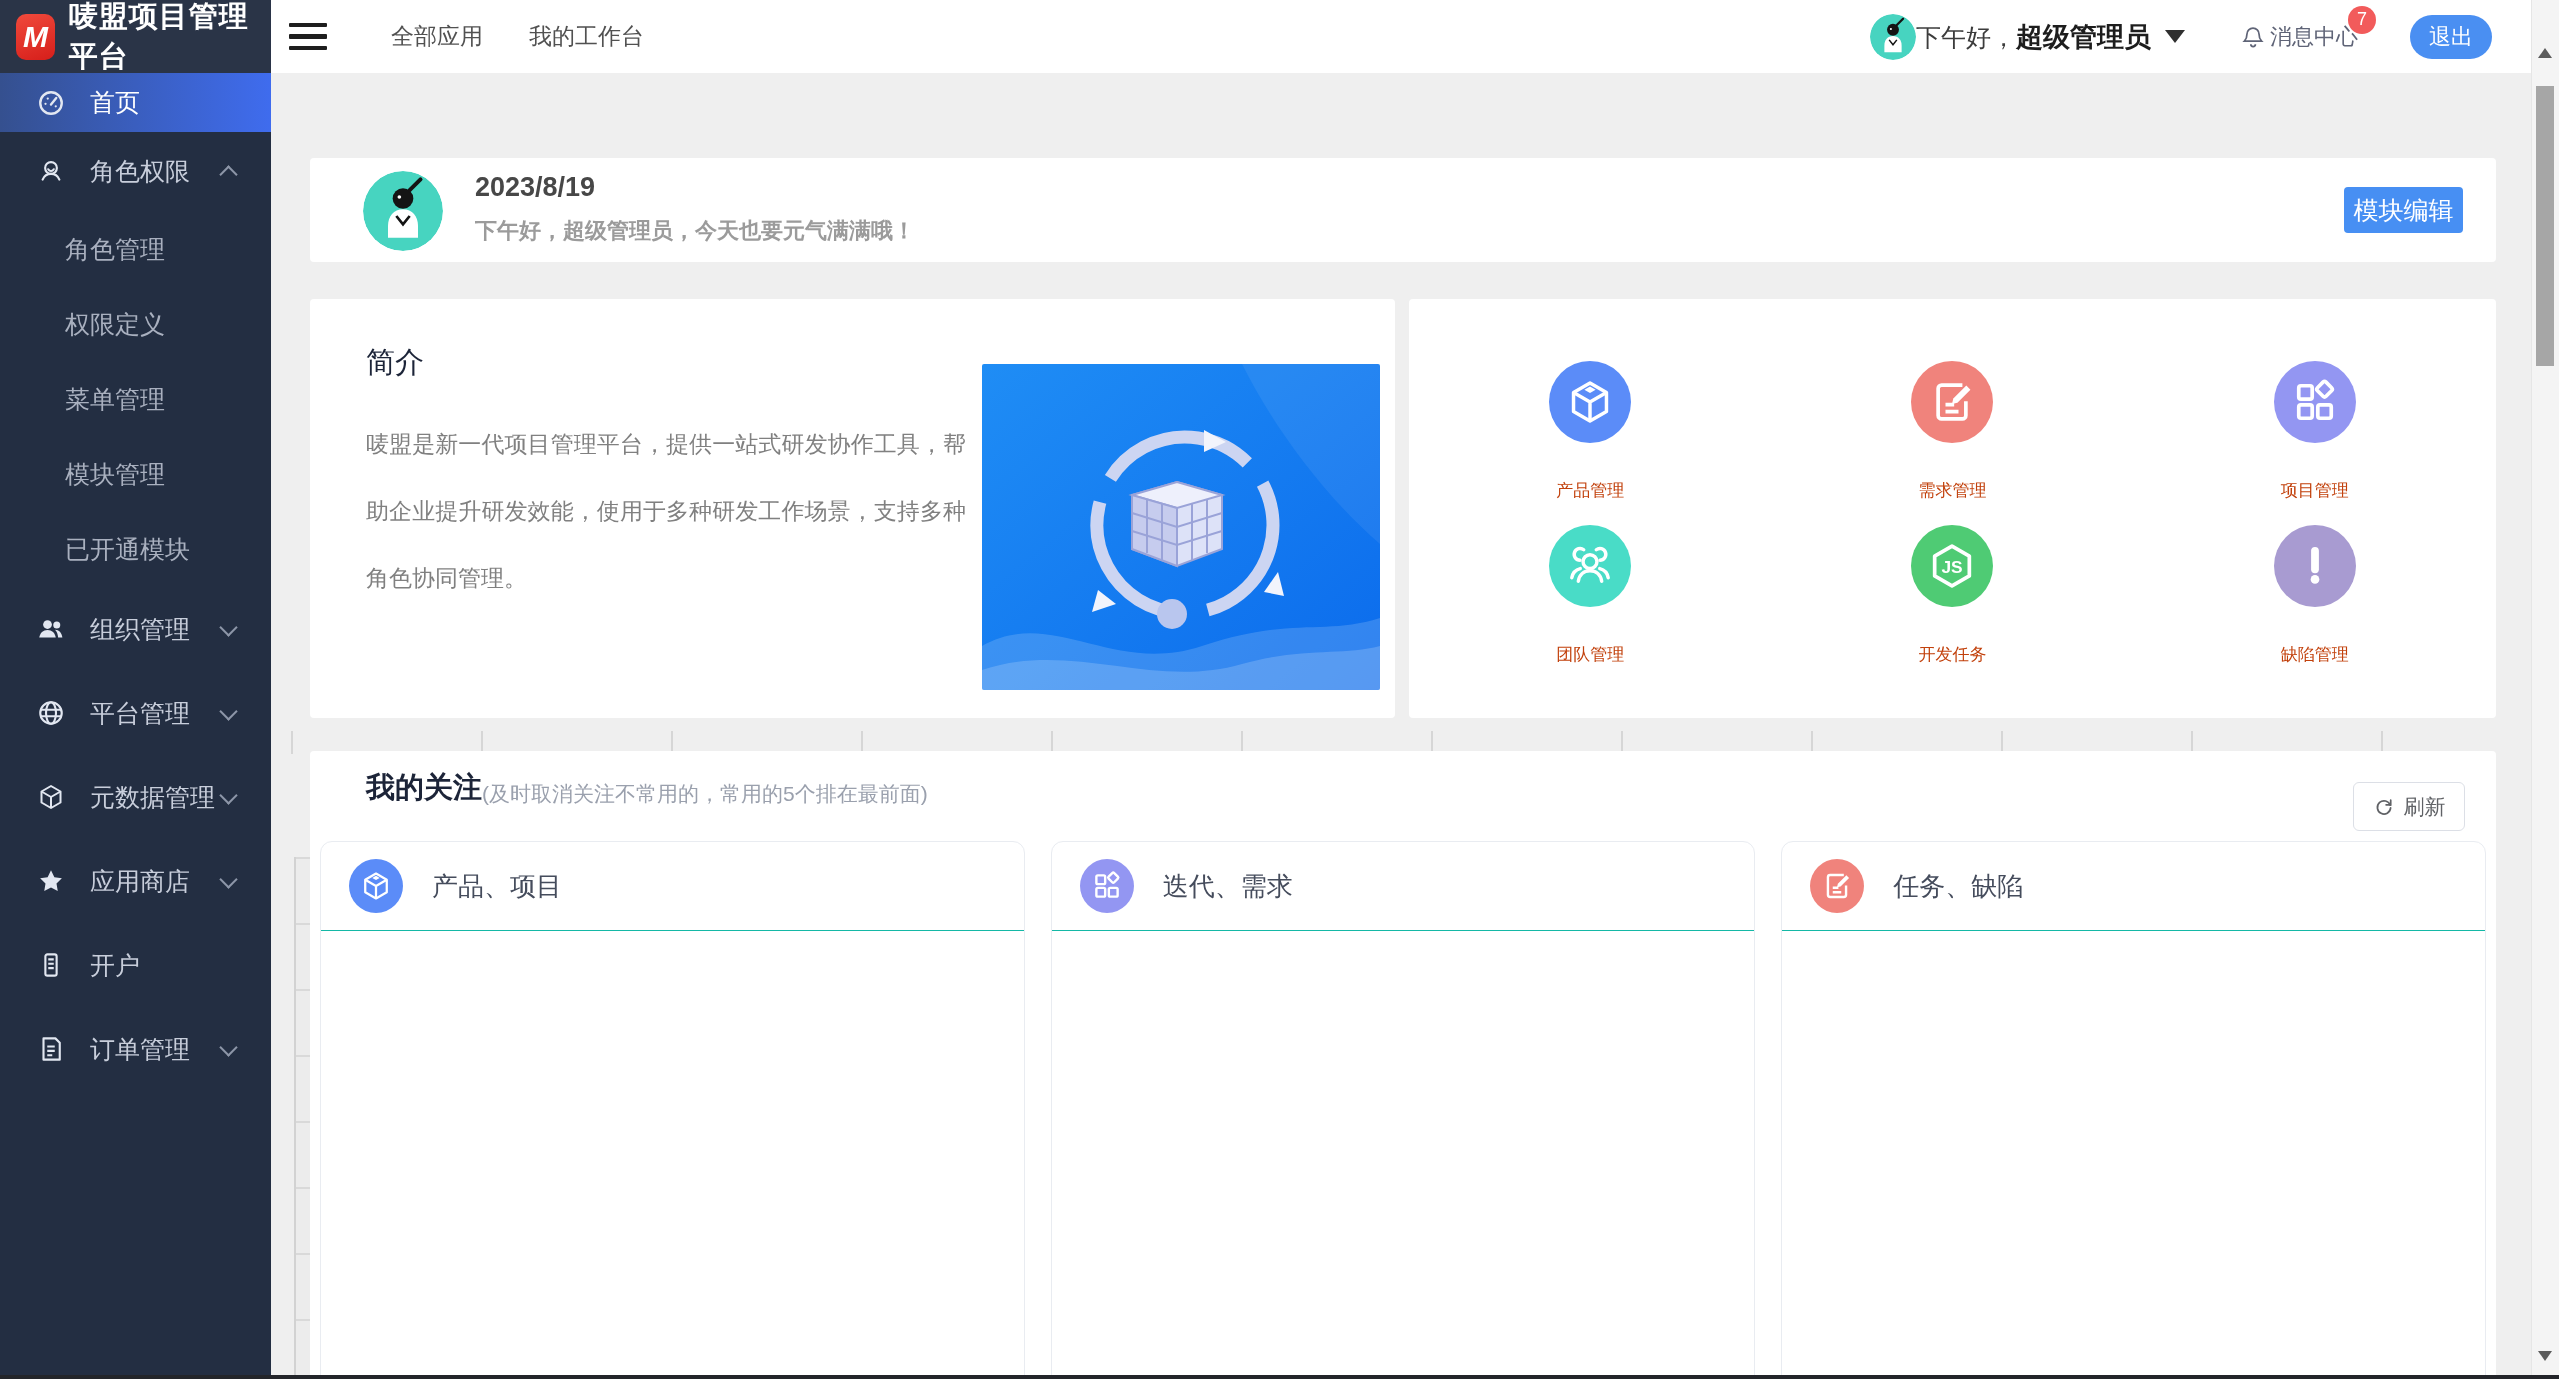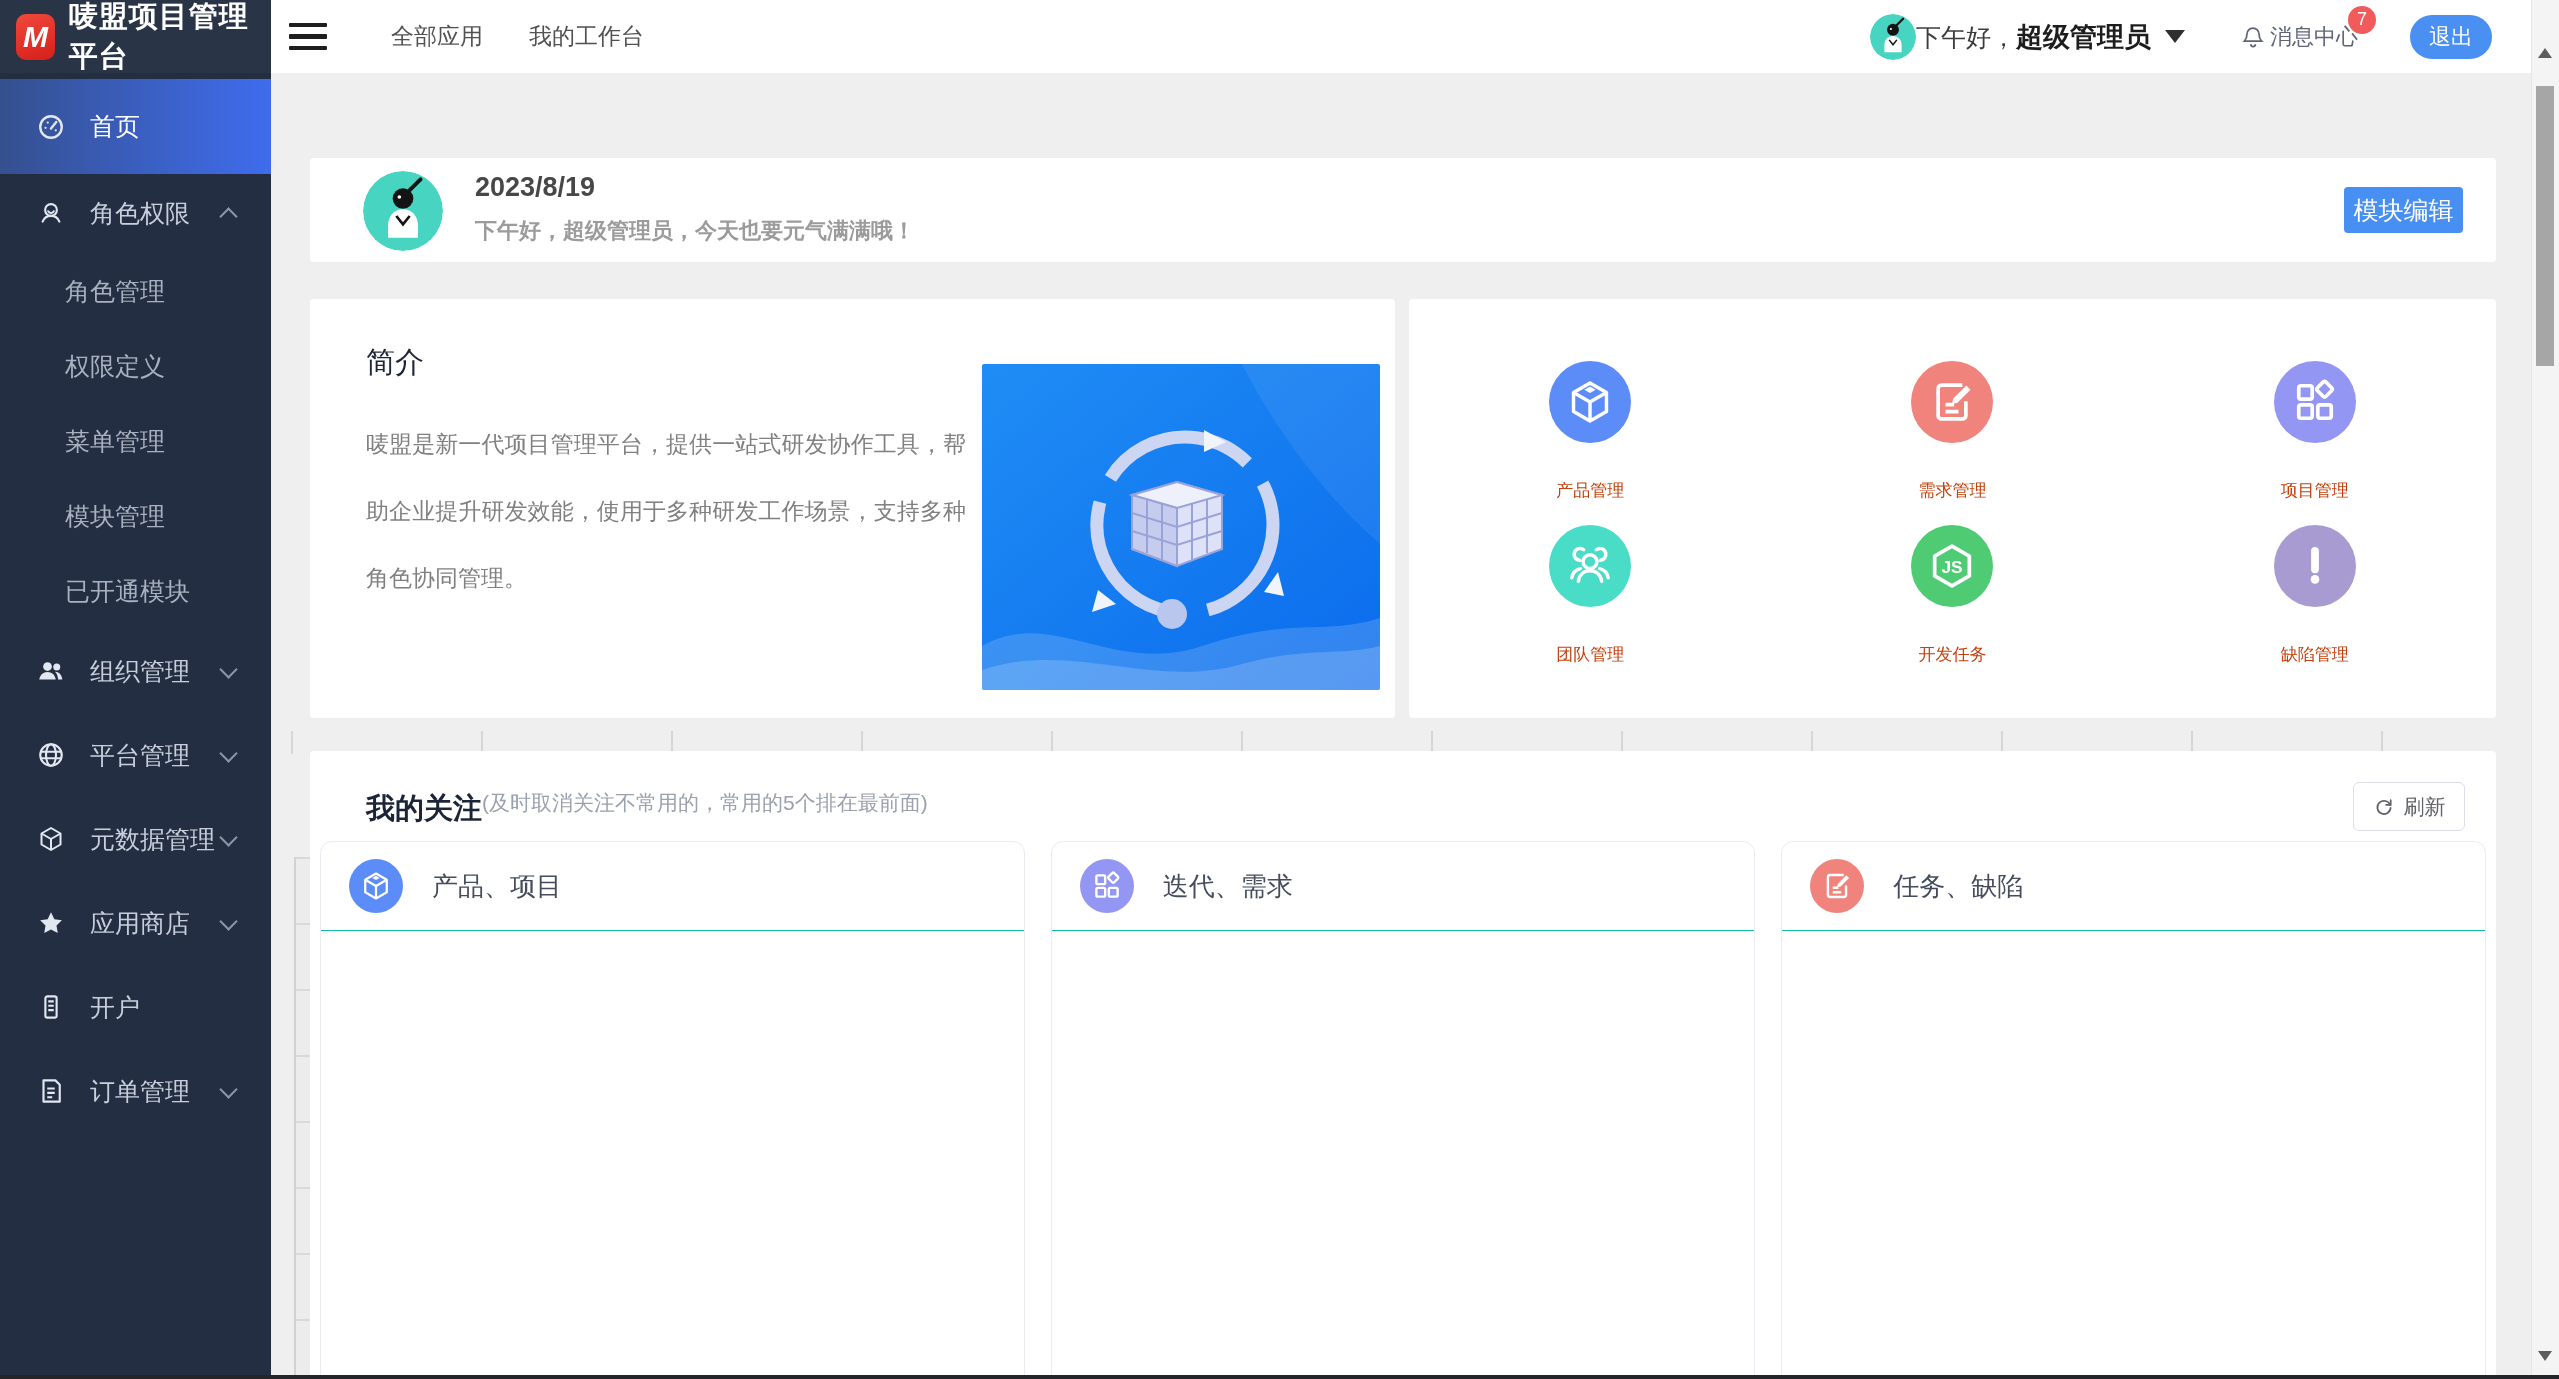--- a/index.html
+++ b/index.html
@@ -22,21 +22,21 @@
   .logout-btn{margin-left:52px;margin-right:40px;width:82px;height:44px;border-radius:22px;background:#4a8ff2;color:#fff;font-size:22px;display:flex;align-items:center;justify-content:center;cursor:pointer;}
 
   
   .sidebar{position:absolute;left:0;top:0;width:271px;height:1375px;background:#232e42;z-index:6;}
   .logo-bar{height:73px;background:#2a3447;display:flex;align-items:center;gap:14px;padding-left:16px;}
   .logo-mark{width:46px;height:46px;border-radius:10px;background:linear-gradient(160deg,#f04a3c,#d61e1a);display:flex;align-items:center;justify-content:center;color:#fff;font-size:30px;font-weight:bold;font-style:italic;}
   .logo-title{color:#fff;font-size:29px;font-weight:bold;letter-spacing:1px;}
   .menu{display:flex;flex-direction:column;}
   .m-item{position:relative;height:84px;display:flex;align-items:center;padding-left:36px;gap:24px;color:#c8cedb;font-size:25px;cursor:pointer;}
   .m-item .micon{width:30px;height:30px;color:#e2e7f1;flex:0 0 auto;}
-  .m-item.first{margin-top:6px;height:95px;}
+  .m-item.first{height:59px;}
   .m-item.active{background:linear-gradient(90deg,#35508f 0%,#3f6cee 100%);color:#fff;}
   .m-item.parent{height:78px;}
   .chev{position:absolute;right:36px;width:11px;height:11px;border-right:2.4px solid #8d96a8;border-bottom:2.4px solid #8d96a8;}
   .chev.down{transform:rotate(45deg);margin-top:-4px;}
   .chev.up{transform:rotate(-135deg);margin-top:6px;}
   .submenu{display:flex;flex-direction:column;padding-top:2px;}
   .s-item{height:75px;display:flex;align-items:center;padding-left:65px;color:#a9b0bf;font-size:25px;cursor:pointer;}
 
   
   .content{position:absolute;left:271px;top:73px;width:2261px;height:1306px;}
@@ -56,21 +56,21 @@
   .modules-card{left:1138px;top:226px;width:1087px;height:419px;display:grid;grid-template-columns:repeat(3,1fr);grid-template-rows:164px 164px;padding-top:62px;box-sizing:border-box;}
   .mod-cell{display:flex;flex-direction:column;align-items:center;cursor:pointer;}
   .mod-circle{width:82px;height:82px;border-radius:50%;display:flex;align-items:center;justify-content:center;}
   .mod-circle svg{width:52px;height:52px;}
   .mod-label{margin-top:36px;font-size:17px;color:#c2410c;}
 
   .ticks{position:absolute;left:20px;right:0;top:658px;height:23px;background:repeating-linear-gradient(to right,#d6d6d6 0 2px,transparent 2px 190px);}
   .left-strip{position:absolute;left:23px;top:784px;width:19px;height:522px;background:repeating-linear-gradient(to bottom,#d9d9d9 0 2px,#ececec 2px 66px);border-left:2px solid #d2d2d2;}
 
   .focus-card{left:39px;top:678px;width:2186px;height:701px;}
-  .focus-head{position:absolute;left:56px;top:38px;display:flex;align-items:flex-start;}
+  .focus-head{position:absolute;left:56px;top:17px;display:flex;align-items:flex-end;}
   .focus-title{font-size:29px;font-weight:bold;color:#1c2438;}
   .focus-hint{font-size:21px;color:#9aa0ad;}
   .refresh-btn{position:absolute;right:31px;top:31px;width:110px;height:47px;border:1px solid #dcdfe6;border-radius:6px;background:#fff;display:flex;align-items:center;justify-content:center;gap:9px;color:#606266;font-size:21px;cursor:pointer;}
   .refresh-btn svg{width:22px;height:22px;}
   .focus-row{position:absolute;left:10px;right:10px;top:90px;bottom:0;display:flex;gap:26px;}
   .f-card{flex:1;background:#fff;border:1px solid #e9ecf1;border-radius:12px;overflow:hidden;display:flex;flex-direction:column;}
   .f-head{height:88px;display:flex;align-items:center;gap:29px;padding-left:28px;border-bottom:1px solid #14b8a6;flex:0 0 auto;}
   .f-circle{width:54px;height:54px;border-radius:50%;display:flex;align-items:center;justify-content:center;flex:0 0 auto;}
   .f-circle svg{width:34px;height:34px;}
   .f-title{font-size:26px;color:#454c5c;}

